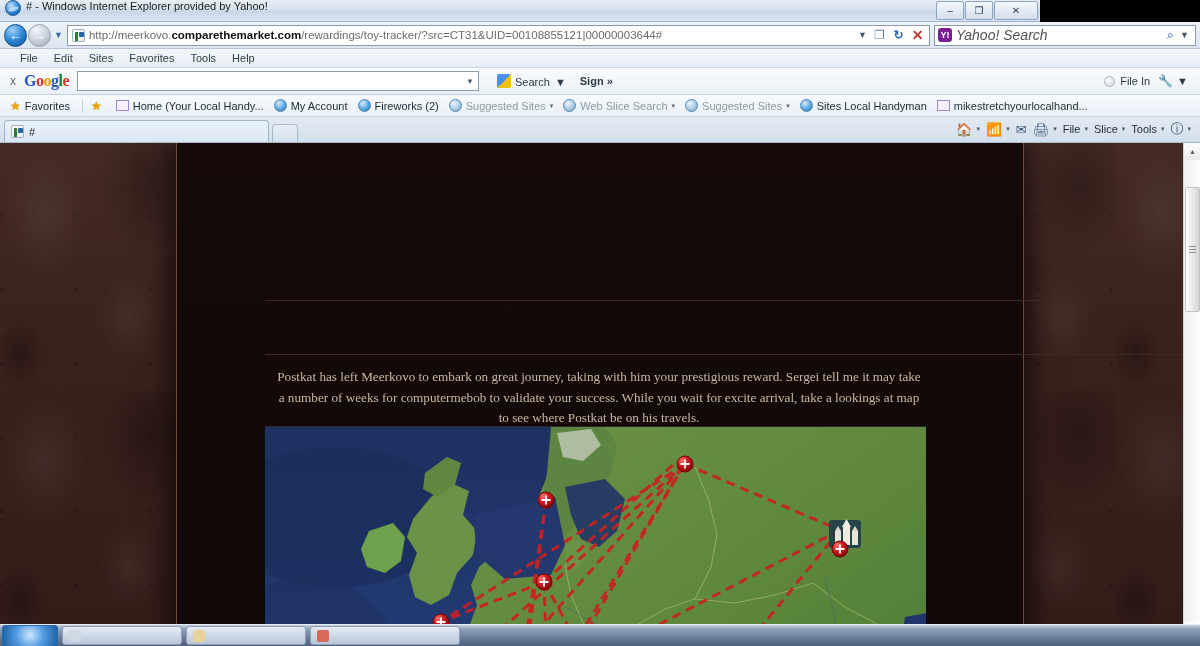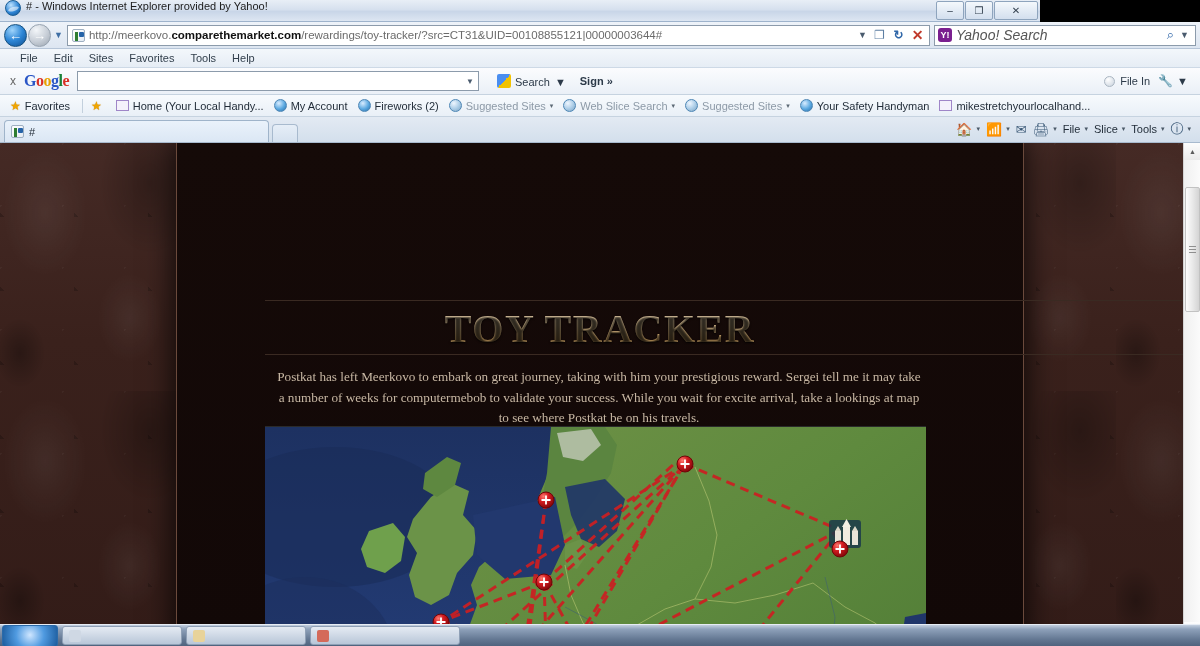--- a/index.html
+++ b/index.html
@@ -367,21 +367,21 @@
     <span>Web Slice Search</span>
     <span class="dd">▾</span>
   </div>
   <div class="fav dim">
     <span class="ieico pale"></span>
     <span>Suggested Sites</span>
     <span class="dd">▾</span>
   </div>
   <div class="fav">
     <span class="ieico"></span>
-    <span>Your Safety Handyman</span>
+    <span>Sites Local Handyman</span>
   </div>
   <div class="fav">
     <span class="folderico"></span>
     <span>mikestretchyourlocalhand...</span>
   </div>
 </div>
 
 <div class="tabrow">
   <div class="tab">
     <span class="tabfav"></span>
@@ -423,21 +423,20 @@
     </div>
   </div>
 </div>
 
 <div class="viewport">
   <div class="wallpaper"></div>
   <div class="page-col"></div>
   <div class="hdr-rule" style="top:157px"></div>
   <div class="hdr-rule" style="top:211px"></div>
 
-  <div class="toy-title">TOY TRACKER</div>
   <div class="toy-body">Postkat has left Meerkovo to embark on great journey, taking with him your prestigious reward. Sergei tell me it may take a number of weeks for computermebob to validate your success. While you wait for excite arrival, take a lookings at map to see where Postkat be on his travels.</div>
 
   <div class="map">
     <svg width="661" height="360" viewBox="0 0 661 360">
       <defs>
         <radialGradient id="mk" cx="34%" cy="28%" r="78%">
           <stop offset="0%" stop-color="#ff7c72"></stop>
           <stop offset="42%" stop-color="#d41b20"></stop>
           <stop offset="100%" stop-color="#7d0508"></stop>
         </radialGradient>

